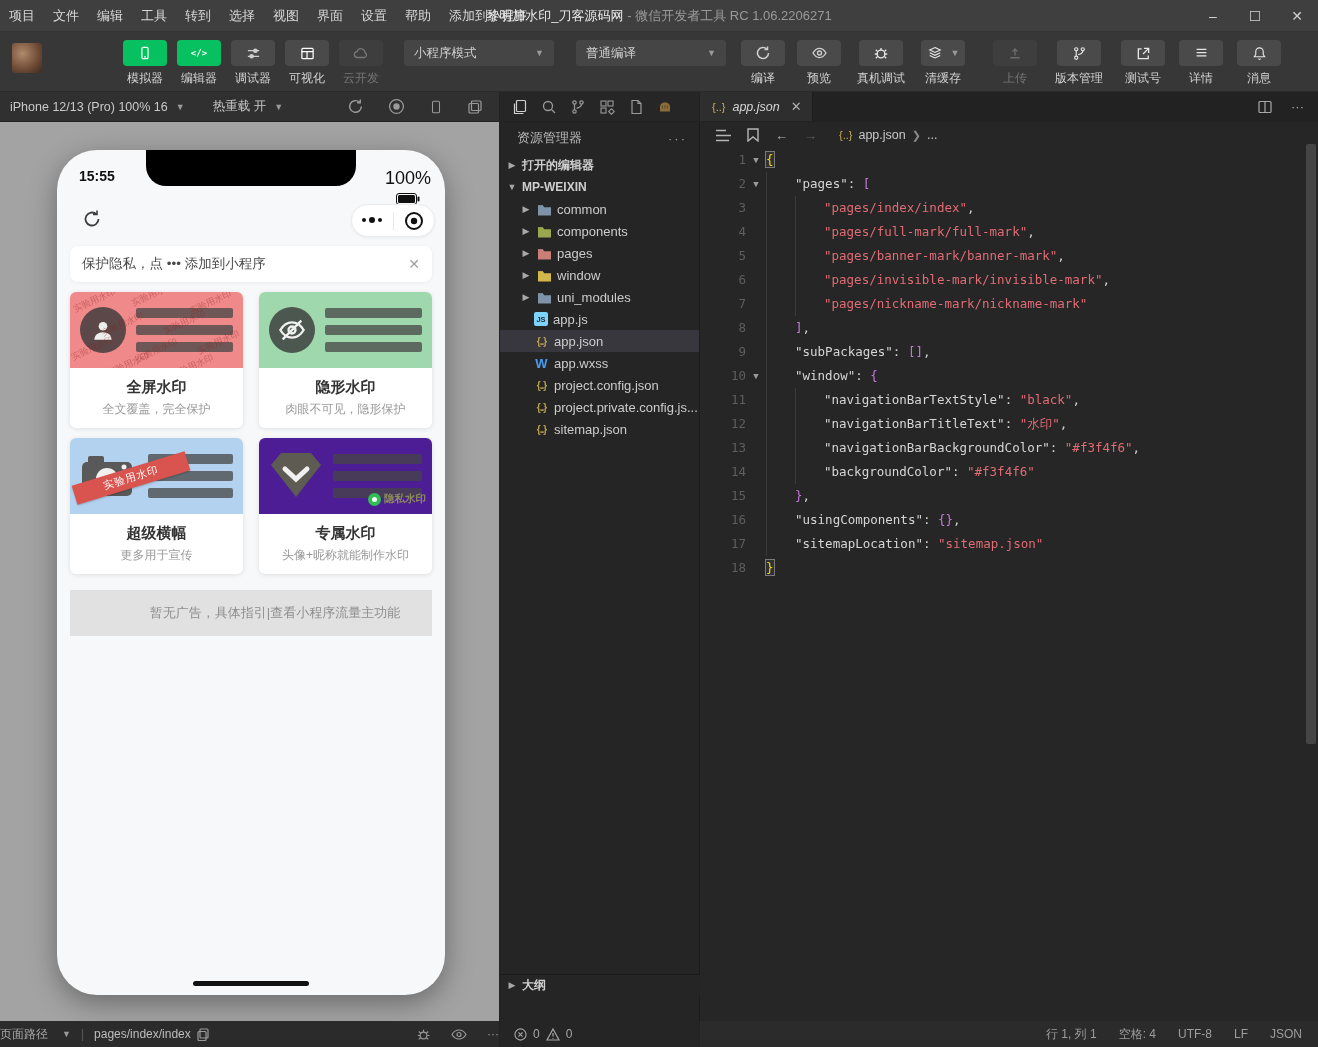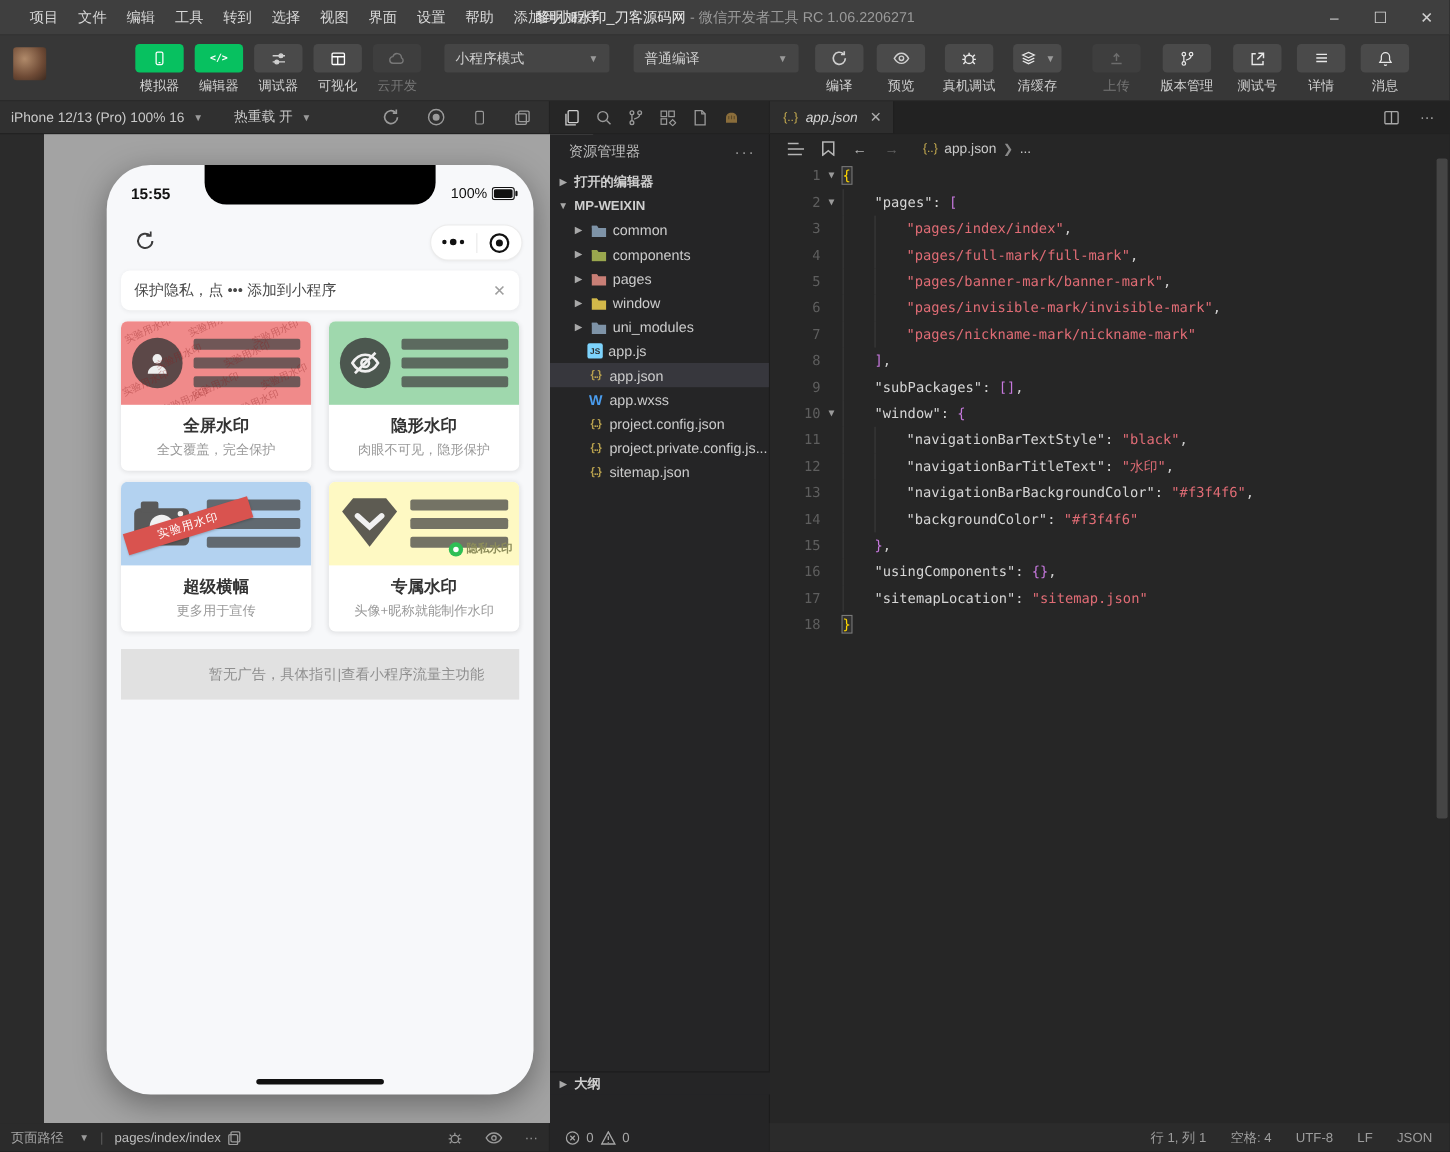--- a/index.html
+++ b/index.html
@@ -8,21 +8,21 @@
     position:relative; width:1318px; height:1047px; overflow:hidden;
     font-family:"Liberation Sans","DejaVu Sans",sans-serif;
     background:#2b2b2b; color:#d6d6d6; font-size:13px;
   }
   .icon svg{display:block}
   .icon{display:inline-flex;align-items:center;justify-content:center;color:#bdbdbd}
 
   
   .titlebar{position:absolute;left:0;top:0;width:1318px;height:32px;background:#3f3f3f;
     display:flex;align-items:center;border-bottom:1px solid #343434;}
-  .menu{display:flex;align-items:center;height:100%;padding-left:18px;}
+  .menu{display:flex;align-items:center;height:100%;padding-left:0;}
   .menu-item{padding:0 9px;line-height:32px;color:#d8d8d8;font-size:13px;cursor:default;}
   .win-title{position:absolute;left:50%;transform:translateX(-50%);white-space:nowrap;font-size:13px;}
   .win-title .proj{color:#eaeaea;} .win-title .appname{color:#9a9a9a;}
   .win-controls{position:absolute;right:0;top:0;height:32px;display:flex;}
   .win-btn{width:42px;height:32px;display:flex;align-items:center;justify-content:center;color:#d0d0d0;font-size:14px;}
 
   
   .toolbar{position:absolute;left:0;top:32px;width:1318px;height:60px;background:#373737;
     display:flex;align-items:flex-start;border-bottom:1px solid #2a2a2a;}
   .avatar{position:absolute;left:12px;top:11px;width:30px;height:30px;border-radius:3px;
@@ -49,26 +49,26 @@
   .sb-sim .simicons{margin-left:auto;display:flex;gap:24px;margin-right:6px;color:#9a9a9a;}
   .sb-exp{left:500px;width:200px;display:flex;align-items:center;gap:13px;padding-left:12px;border-right:1px solid #222;background:#262626;}
   .sb-ed{left:700px;width:618px;background:#222222;display:flex;align-items:stretch;}
   .tab{display:flex;align-items:center;gap:7px;background:#2e2e2e;padding:0 10px 0 12px;border-right:1px solid #1c1c1c;}
   .tab .fjson{color:#cbb052;font-size:11px;}
   .tab .tname{font-style:italic;color:#d6d6d6;font-size:12.5px;}
   .tab .close{color:#b0b0b0;font-size:13px;margin-left:4px;}
   .sb-ed .edicons{margin-left:auto;display:flex;align-items:center;gap:18px;padding-right:14px;color:#a8a8a8;}
 
   
-  .simarea{position:absolute;left:0;top:122px;width:500px;height:899px;background:#a3a3a3;border-right:1px solid #222;margin-left:40px;}
+  .simarea{position:absolute;left:0;top:122px;width:500px;height:899px;background:#a3a3a3;border-right:1px solid #222;}
   .phone{position:absolute;left:57px;top:28px;width:388px;height:845px;background:#f7f8fa;border-radius:40px;
     box-shadow:0 8px 28px rgba(0,0,0,.35);overflow:hidden;}
   .notch{position:absolute;left:89px;top:0;width:210px;height:36px;background:#000;border-radius:0 0 20px 20px;}
   .ptime{position:absolute;left:22px;top:18px;font-size:14px;color:#111;font-weight:bold;}
-  .pbatt{position:absolute;right:14px;top:18px;display:flex;align-items:center;gap:4px;font-size:13px;color:#111;}
+  .pbatt{position:absolute;right:14px;top:18px;display:flex;align-items:center;gap:4px;font-size:18px;color:#111;flex-direction:column;}
   .reload{position:absolute;left:24px;top:58px;color:#3c3c3c;}
   .capsule{position:absolute;right:10px;top:54px;width:84px;height:33px;background:#fff;border:1px solid #ececec;
     border-radius:17px;display:flex;align-items:center;box-shadow:0 1px 3px rgba(0,0,0,.06);}
   .capsule .dots{flex:1;display:flex;justify-content:center;gap:3px;}
   .capsule .dots i{width:4px;height:4px;border-radius:50%;background:#111;display:block;}
   .capsule .dots i:nth-child(2){width:6px;height:6px;margin-top:-1px;}
   .capsule .divider{width:1px;height:18px;background:#e8e8e8;}
   .capsule .target{flex:1;display:flex;justify-content:center;}
   .banner{position:absolute;left:13px;top:96px;width:362px;height:36px;background:#fff;border-radius:8px;
     box-shadow:0 1px 4px rgba(0,0,0,.05);display:flex;align-items:center;padding:0 12px;}
@@ -125,21 +125,21 @@
   .fold{width:20px;text-align:center;color:#9a9a9a;font-size:9px;flex:none;}
   .ctext{flex:1;}
   .ig{display:inline-block;width:29px;height:24px;border-left:1px solid #3a3a3a;vertical-align:top;}
   .key{color:#d6d6d6;} .pun{color:#d0d0d0;} .str{color:#e06c75;}
   .b1{color:#ffd700;} .b2{color:#c678dd;}
   .box{outline:1px solid #7a7a7a;background:rgba(255,255,255,.05);}
   .vscroll{position:absolute;right:2px;top:22px;width:10px;height:600px;background:#454545;border-radius:2px;}
 
   
   .bottombar{position:absolute;left:0;top:1021px;width:1318px;height:26px;background:#2b2b2b;display:flex;font-size:12px;color:#a6a6a6;}
-  .bb-left{width:500px;display:flex;align-items:center;padding:0 10px;border-right:1px solid #222;gap:6px;}
+  .bb-left{width:500px;display:flex;align-items:center;padding:0 0;border-right:1px solid #222;gap:6px;}
   .bb-left .sep{color:#5a5a5a;margin:0 4px;}
   .bb-left .path{color:#bdbdbd;}
   .bb-left .licons{margin-left:auto;display:flex;gap:20px;align-items:center;color:#9a9a9a;}
   .bb-mid{width:200px;display:flex;align-items:center;gap:6px;padding-left:14px;border-right:1px solid #222;background:#252526;}
   .bb-right{flex:1;display:flex;align-items:center;justify-content:flex-end;gap:22px;padding-right:16px;color:#9d9d9d;}
 </style>
 </head>
 <body>
 
 <div class="app">
@@ -531,21 +531,21 @@
                 <i></i>
               </span>
               <span class="ribbon">实验用水印</span>
             </div>
    <div class="info">
               <div class="ct">超级横幅</div>
    <div class="cs">更多用于宣传</div>
             </div>
           </div>
           <div class="card">
-   <div class="img" style="background:#fef9c3">
+   <div class="img" style="background:#4c1d95">
               <span style="flex:none;"><svg width="54" height="48" viewBox="0 0 54 48">
                   <path d="M12 2h30l10 12-25 32L2 14z" fill="#5d5b52"></path>
                   <path d="M16 18l11 10 11-10" fill="none" stroke="#f0f0f0" stroke-width="5" stroke-linecap="round"></path>
                 </svg></span>
      <span class="bars">
                 <i></i>
                 <i></i>
                 <i></i>
               </span>
               <span class="pbadge">

